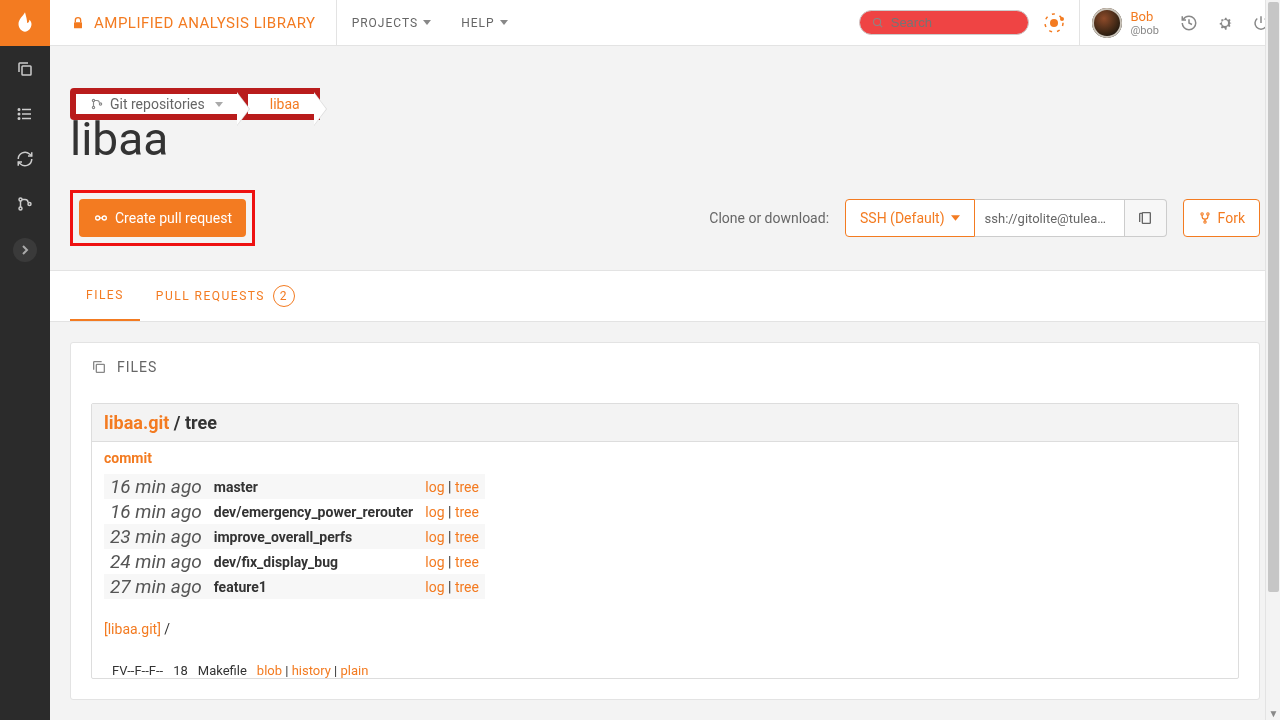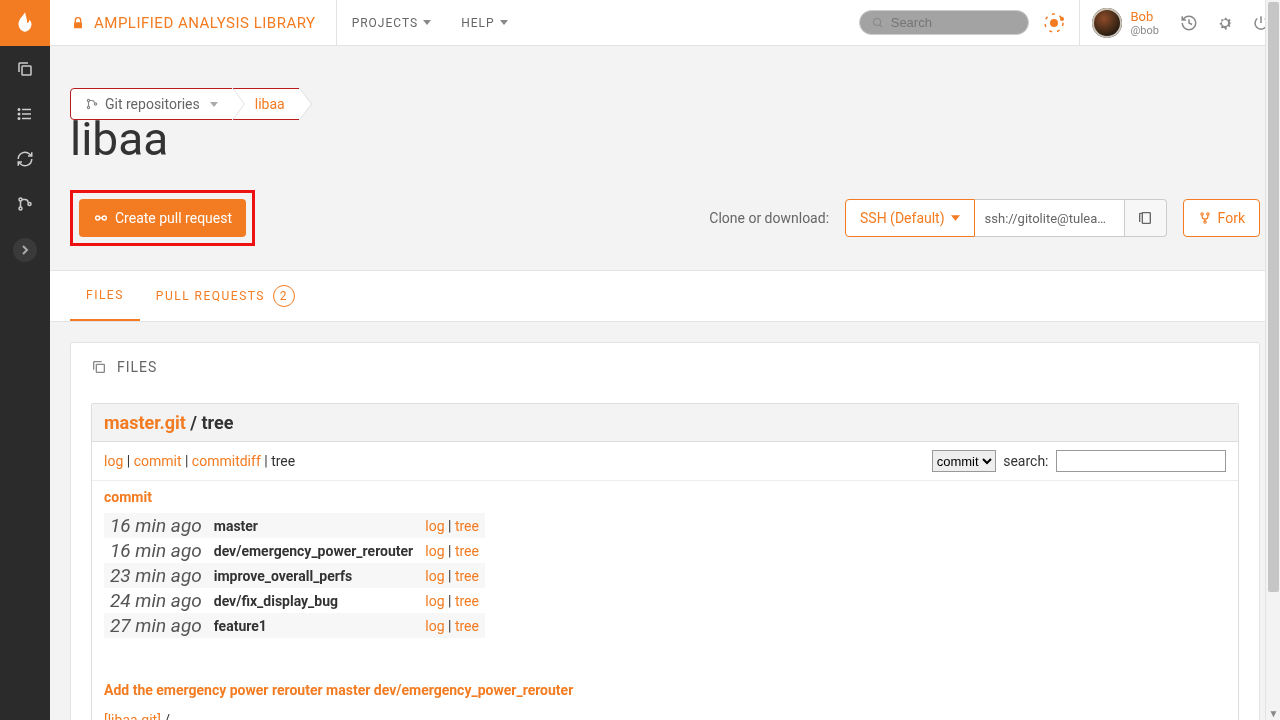--- a/index.html
+++ b/index.html
@@ -11,33 +11,33 @@
   .sidebar-expand { margin-top: 12px; display: flex; align-items: center; justify-content: center; color: #888; }
   .sidebar-expand .chip { background: #3a3a3a; border-radius: 50%; width: 24px; height: 24px; display:flex; align-items:center; justify-content:center; }
   svg { display: block; }
 
   .topbar { position: absolute; left: 50px; top: 0; right: 1px; height: 46px; background: #fff; border-bottom: 1px solid #e3e3e3; display: flex; align-items: center; }
   .proj-name { display: flex; align-items: center; padding: 0 20px; color: #f37b21; font-weight: 400; font-size: 15px; letter-spacing: 0.5px; gap: 8px; }
   .proj-name .proj-icon { width: 16px; height: 16px; }
   .nav-divider { width: 1px; height: 46px; background: #e3e3e3; }
   .nav-item { padding: 0 15px; height: 46px; display: flex; align-items: center; color: #666; font-size: 12px; letter-spacing: 1px; gap: 5px; cursor: pointer; }
   .topbar-spacer { flex: 1; }
-  .search-box { display: flex; align-items: center; gap: 6px; border: 1px solid #ccc; border-radius: 15px; padding: 4px 12px; width: 170px; color: #888; margin-right: 10px; background: #a3a3a3; }
+  .search-box { display: flex; align-items: center; gap: 6px; border: 1px solid #ccc; border-radius: 15px; padding: 4px 12px; width: 170px; color: #888; margin-right: 10px; background: #ef4444; }
   .search-box input { border: none; outline: none; width: 100%; font-size: 13px; color: #333; background: transparent; }
   .app-icon-btn { width: 30px; height: 30px; display: flex; align-items: center; justify-content: center; margin-right: 10px; cursor: pointer; }
   .user-block { display: flex; align-items: center; gap: 8px; padding: 0 12px; border-left: 1px solid #e3e3e3; height: 46px; }
   .avatar { width: 30px; height: 30px; border-radius: 50%; background: radial-gradient(circle at 40% 35%, #8e4b2a 0%, #3a2514 55%, #0d0d0d 85%); box-shadow: inset 0 0 0 2px #c9c3b9; }
   .user-name { color: #f37b21; font-size: 13px; }
   .user-handle { color: #888; font-size: 11px; }
   .top-icon { color: #888; width: 36px; display: flex; justify-content: center; cursor: pointer; }
 
   .main { position: absolute; left: 50px; top: 46px; right: 0; bottom: 0; overflow-y: auto; }
   .content { padding: 20px; }
   .breadcrumb { display: flex; align-items: center; height: 32px; }
-  .breadcrumb .crumb { display: flex; align-items: center; height: 32px; padding: 0 14px 0 22px; border: 1px solid #b91c1c; background: #fff; color: #666; position: relative; gap: 6px; margin-top: 44px; }
+  .breadcrumb .crumb { display: flex; align-items: center; height: 32px; padding: 0 14px 0 22px; border: 6px solid #b91c1c; background: #fff; color: #666; position: relative; gap: 6px; margin-top: 44px; }
   .breadcrumb .crumb.first { border-radius: 4px 0 0 4px; padding-left: 14px; margin-right: -1px; }
   .breadcrumb .crumb.active { color: #f37b21; }
   .breadcrumb .arrow { width: 0; height: 0; border-top: 16px solid transparent; border-bottom: 16px solid transparent; border-left: 12px solid #fff; position: absolute; right: -12px; top: -1px; z-index: 2; }
   .breadcrumb .arrow-border { width: 0; height: 0; border-top: 17px solid transparent; border-bottom: 17px solid transparent; border-left: 13px solid #ddd; position: absolute; right: -13px; top: -2px; z-index: 1; }
 
   h1.page-title { font-size: 46px; font-weight: 400; color: #333; margin: 14px 0 24px 0; }
 
   .action-row { display: flex; align-items: center; gap: 16px; margin-bottom: 24px; }
   .highlight-box { border: 3px solid #e11; padding: 6px; }
   .btn { border-radius: 4px; padding: 8px 14px; height: 38px; display: inline-flex; align-items: center; gap: 6px; cursor: pointer; font-size: 14px; }
@@ -280,34 +280,21 @@
       <div class="panel-header">
         <svg width="16" height="16" viewBox="0 0 24 24" fill="none" stroke="#888" stroke-width="2">
             <rect x="8" y="8" width="12" height="12" rx="1"></rect>
             <path d="M4 16V5a1 1 0 011-1h11"></path>
           </svg>
         <span>FILES</span>
       </div>
 
       <div class="repo-box">
         <div class="repo-title">
-          <a class="repo-name">master.git</a><span> / tree</span>
-        </div>
-        <div class="nav-row">
-          <div class="nav-links">
-            <a>log</a> |
-            <a>commit</a> |
-            <a>commitdiff</a> |
-            <span class="current">tree</span>
-          </div>
-          <div class="search-row">
-            <select><option>commit</option></select>
-            <label>search:</label>
-            <input type="text" style="">
-          </div>
+          <a class="repo-name">libaa.git</a><span> / tree</span>
         </div>
         <div class="heads-title">commit</div>
         <div class="heads-table">
           <table>
             <tbody>
                 <tr>
                   <td class="time">16 min ago</td>
                   <td class="branch">master</td>
                   <td class="links"><a>log</a> | <a>tree</a></td>
                 </tr>
@@ -327,21 +314,20 @@
                   <td class="links"><a>log</a> | <a>tree</a></td>
                 </tr>
             <tr>
                   <td class="time">27 min ago</td>
                   <td class="branch">feature1</td>
                   <td class="links"><a>log</a> | <a>tree</a></td>
                 </tr>
           </tbody>
             </table>
         </div>
-        <div class="commit-line">Add the emergency power rerouter master dev/emergency_power_rerouter</div>
         <div class="path-line">
           <a class="repo-link">[libaa.git]</a><span> /</span>
         </div>
         <div class="file-row">
           <span>FV--F--F--</span>
           <span>18</span>
           <span class="fname">Makefile</span>
           <span class="flinks">
             <a>blob</a> |
             <a>history</a> |

